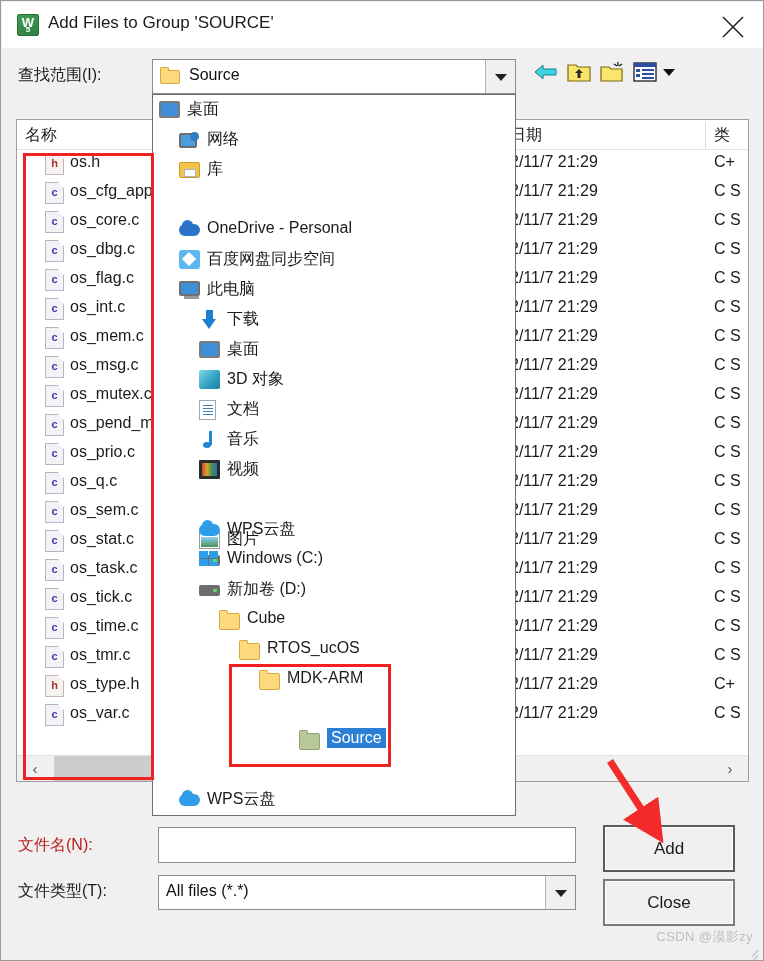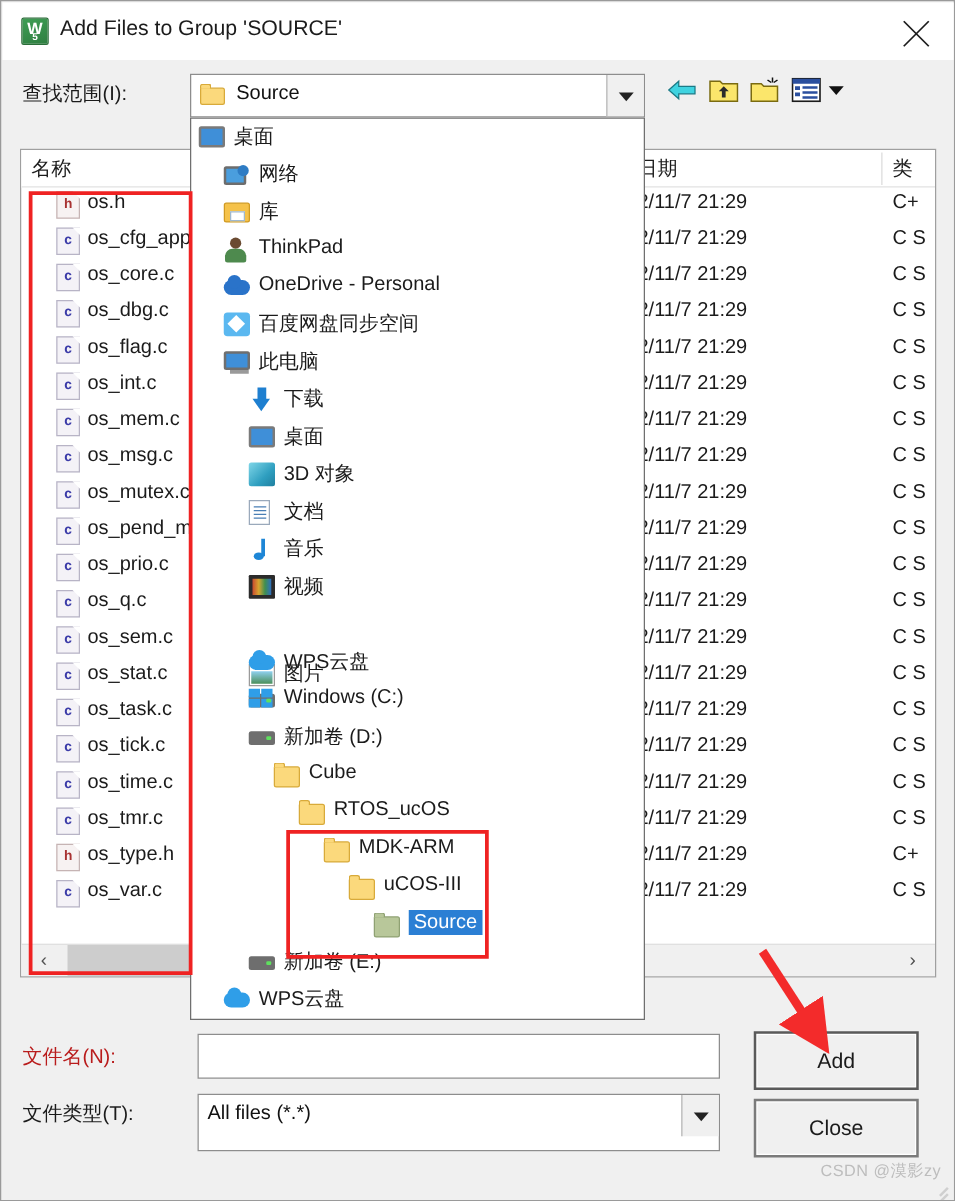--- a/index.html
+++ b/index.html
@@ -413,21 +413,21 @@
     box-sizing: border-box;
     font-size: 16px;
     padding: 0 6px;
     font-family: "Liberation Sans", sans-serif;
     color: #111;
     outline: none;
   }
   .ftype-combo {
     position: absolute;
     left: 157px; top: 874px;
-    width: 418px; height: 46px;
+    width: 418px; height: 35px;
     background: #ffffff;
     border: 1px solid #8d8d8d;
     box-sizing: border-box;
   }
   .ftype-combo .cb-text {
     position: absolute;
     left: 7px; top: 6px;
     font-size: 16px;
     color: #111;
   }
@@ -732,29 +732,20 @@
           <span class="ic ic-network"></span>
         </span>
         <span class="dd-label" style="left: 54px;">网络</span>
       </div>
       <div class="dd-item" style="top: 60px;">
         <span class="dd-icon" style="left: 26px;">
           <span class="ic ic-lib"></span>
         </span>
         <span class="dd-label" style="left: 54px;">库</span>
       </div>
-      <div class="dd-item" style="top: 90px;">
-        <span class="dd-icon" style="left: 26px;">
-          <span class="ic ic-person">
-            <span class="head"></span>
-            <span class="body"></span>
-          </span>
-        </span>
-        <span class="dd-label" style="left: 54px;">ThinkPad</span>
-      </div>
       <div class="dd-item" style="top: 120px;">
         <span class="dd-icon" style="left: 26px;">
           <span class="ic ic-cloud"></span>
         </span>
         <span class="dd-label" style="left: 54px;">OneDrive - Personal</span>
       </div>
       <div class="dd-item" style="top: 150px;">
         <span class="dd-icon" style="left: 26px;">
           <span class="ic ic-baidu"></span>
         </span>
@@ -839,37 +830,25 @@
           <i></i>
         </span>
         <span class="dd-label" style="left: 114px;">RTOS_ucOS</span>
       </div>
       <div class="dd-item" style="top: 570px;">
         <span class="dd-icon folder" style="left: 106px;">
           <i></i>
         </span>
         <span class="dd-label" style="left: 134px;">MDK-ARM</span>
       </div>
-      <div class="dd-item" style="top: 600px;">
-        <span class="dd-icon folder" style="left: 126px;">
-          <i></i>
-        </span>
-        <span class="dd-label" style="left: 154px;">uCOS-III</span>
-      </div>
       <div class="dd-item" style="top: 630px;">
         <span class="dd-icon folder green" style="left: 146px;">
           <i></i>
         </span>
         <span class="dd-label sel" style="left: 174px;">Source</span>
-      </div>
-      <div class="dd-item" style="top: 660px;">
-        <span class="dd-icon" style="left: 46px;">
-          <span class="ic ic-drive"></span>
-        </span>
-        <span class="dd-label" style="left: 74px;">新加卷 (E:)</span>
       </div>
       <div class="dd-item" style="top: 690px;">
         <span class="dd-icon" style="left: 26px;">
           <span class="ic ic-wps"></span>
         </span>
         <span class="dd-label" style="left: 54px;">WPS云盘</span>
       </div>
     </div>
 
   <div class="red-box" style="left:22px; top:152px; width:131px; height:627px;"></div>

